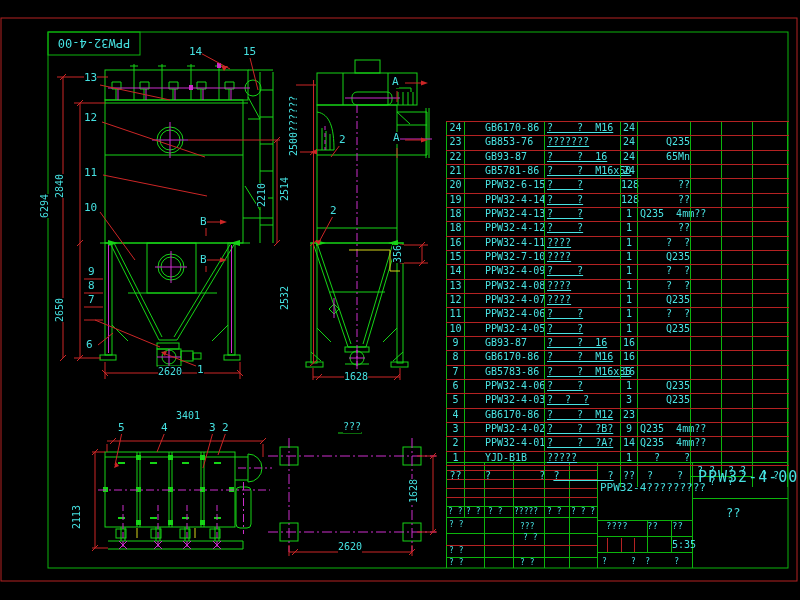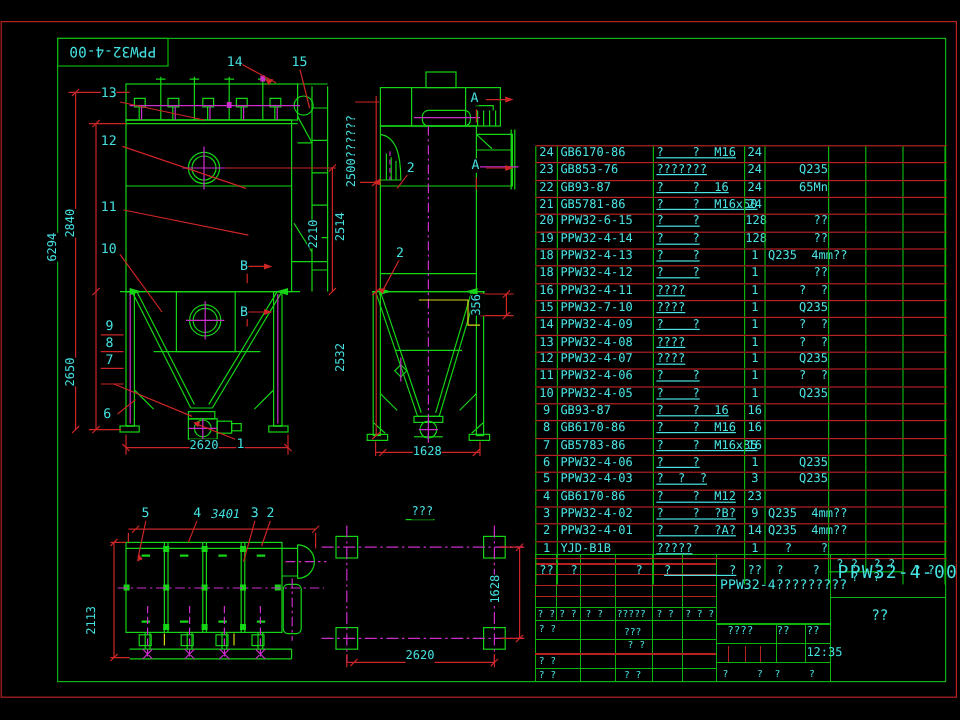--- a/index.html
+++ b/index.html
@@ -9,21 +9,21 @@
   .ann{position:absolute;color:#45e0e0;font-size:10px;line-height:12px;white-space:pre;background:#000;z-index:5;}
   .bal{font-size:11px;}
   .rot{transform:rotate(-90deg);transform-origin:0 100%;}
   .rot180{transform:rotate(180deg);text-align:center;}
   
   #parts-table{position:absolute;left:446px;top:121px;width:343px;z-index:4;color:#4ae2e2;}
   .prow{display:flex;height:13.333px;border-top:1px solid #b42222;}
   .pcell{box-sizing:border-box;border-left:1px solid #0cb40c;font-size:10px;line-height:12px;
          white-space:pre;overflow:visible;display:block;}
   .c-no{width:18px;text-align:center;}
-  .c-code{width:80px;padding-left:2px;}
+  .c-code{width:80px;padding-left:20px;}
   .c-name{width:76px;padding-left:2px;text-decoration:underline;}
   .c-qty{width:17px;text-align:center;}
   .c-material{width:53px;padding-left:2px;text-align:right;}
   .c-w1{width:31px;}
   .c-w2{width:31px;}
   .c-remark{width:36px;border-right:1px solid #0cb40c;}
   .prow.header{height:21px;border-top:1px solid #b42222;font-size:8px;}
   .prow.header .pcell{line-height:20px;text-align:center;}
   .wsplit{width:62px;padding:0;display:flex;flex-direction:column;}
   .wsplit .wtop{display:flex;height:10px;}
@@ -228,21 +228,21 @@
 <div class="ann" style="left:344px;top:371px;">1628</div>
 <div class="ann bal" style="left:392px;top:76px;">A</div>
 <div class="ann bal" style="left:393px;top:132px;">A</div>
 <div class="ann bal" style="left:339px;top:134px;">2</div>
 <div class="ann bal" style="left:330px;top:205px;">2</div>
 
 <div class="ann bal" style="left:118px;top:422px;">5</div>
 <div class="ann bal" style="left:161px;top:422px;">4</div>
 <div class="ann bal" style="left:209px;top:422px;">3</div>
 <div class="ann bal" style="left:222px;top:422px;">2</div>
-<div class="ann" style="left:176px;top:424px;font-style:italic;">3401</div>
+<div class="ann" style="left:176px;top:410px;">3401</div>
 <div class="ann rot" style="left:83px;top:517px;">2113</div>
 
 <div class="ann" style="left:343px;top:421px;">???</div>
 <div class="ann" style="left:338px;top:541px;">2620</div>
 <div class="ann rot" style="left:420px;top:491px;">1628</div>
 
 <div id="parts-table">
   <div>
         <div class="prow">
           <span class="pcell c-no">24</span>
@@ -501,21 +501,21 @@
     <span class="pcell c-remark">? ?</span>
   </div>
 </div>
 
 <div class="tb" style="left:698px;top:468px;font-size:15px;letter-spacing:1px;">PPW32-4-00</div>
 <div class="tb" style="left:726px;top:506px;font-size:12px;">??</div>
 <div class="tb" style="left:600px;top:481px;font-size:11px;">PPW32-4?????????</div>
 <div class="tb" style="left:606px;top:521px;font-size:9px;">????</div>
 <div class="tb" style="left:647px;top:521px;font-size:9px;">??</div>
 <div class="tb" style="left:672px;top:521px;font-size:9px;">??</div>
-<div class="tb" style="left:672px;top:539px;font-size:10px;">12:35</div>
+<div class="tb" style="left:672px;top:539px;font-size:10px;">5:35</div>
 <div class="tb" style="left:602px;top:557px;font-size:8px;">?     ?  ?     ?</div>
 <div class="tb" style="left:448px;top:507px;font-size:8px;">? ?</div>
 <div class="tb" style="left:466px;top:507px;font-size:8px;">? ?</div>
 <div class="tb" style="left:488px;top:507px;font-size:8px;">? ?</div>
 <div class="tb" style="left:514px;top:507px;font-size:8px;">?????</div>
 <div class="tb" style="left:547px;top:507px;font-size:8px;">? ?</div>
 <div class="tb" style="left:571px;top:507px;font-size:8px;">? ? ?</div>
 <div class="tb" style="left:449px;top:520px;font-size:8px;">? ?</div>
 <div class="tb" style="left:520px;top:522px;font-size:8px;">???</div>
 <div class="tb" style="left:523px;top:533px;font-size:8px;">? ?</div>

